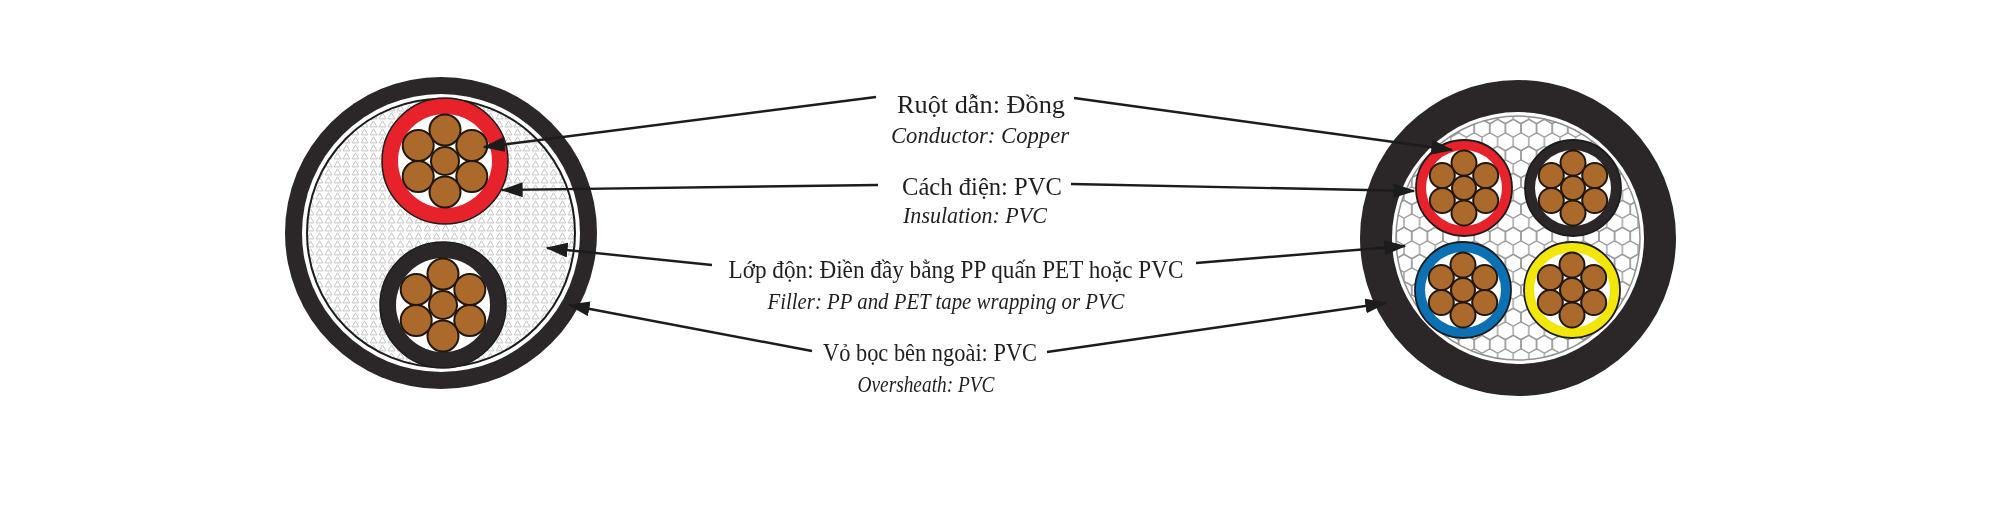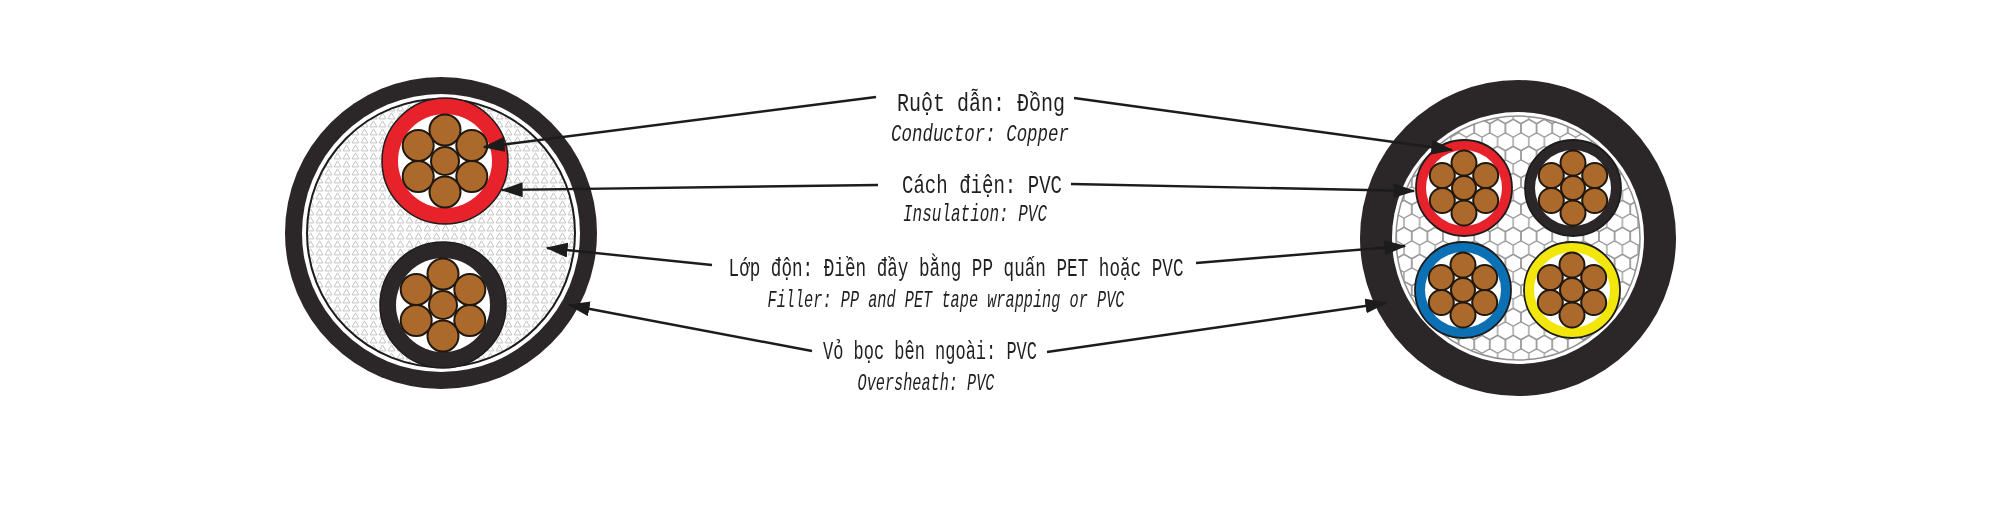--- a/index.html
+++ b/index.html
@@ -1,17 +1,17 @@
 <!DOCTYPE html>
 <html><head>
 <meta charset="utf-8">
 <style>
   html,body{margin:0;padding:0;background:#ffffff;}
   .canvas{position:relative;width:2000px;height:514px;background:#ffffff;overflow:hidden;
-          font-family:Liberation Mono, monospace;}
+          font-family:Liberation Serif, serif;}
   svg{display:block;}
   text{fill:#1f1f1f;}
   .vi{font-size:25px;font-weight:400;}
   .en{font-size:23px;font-style:italic;}
   .leader{fill:none;}
 </style>
 </head>
 <body>
 
 <div class="canvas">

